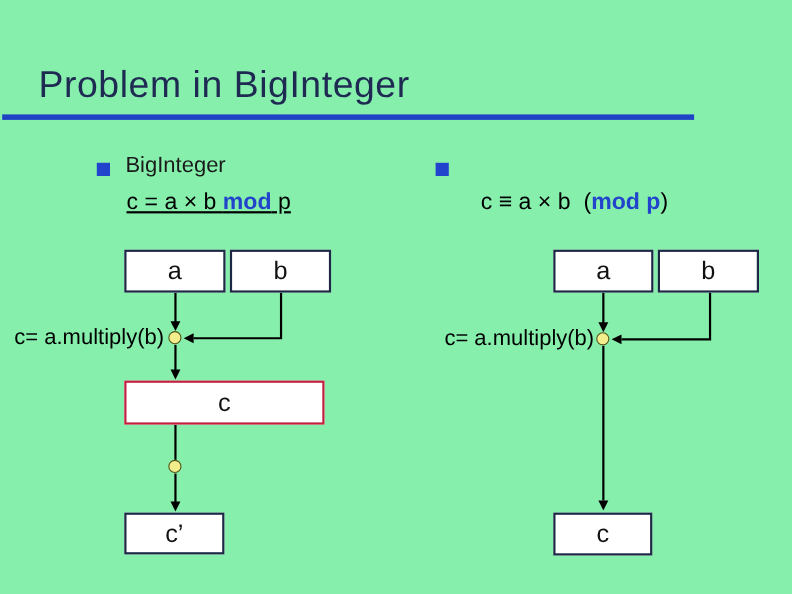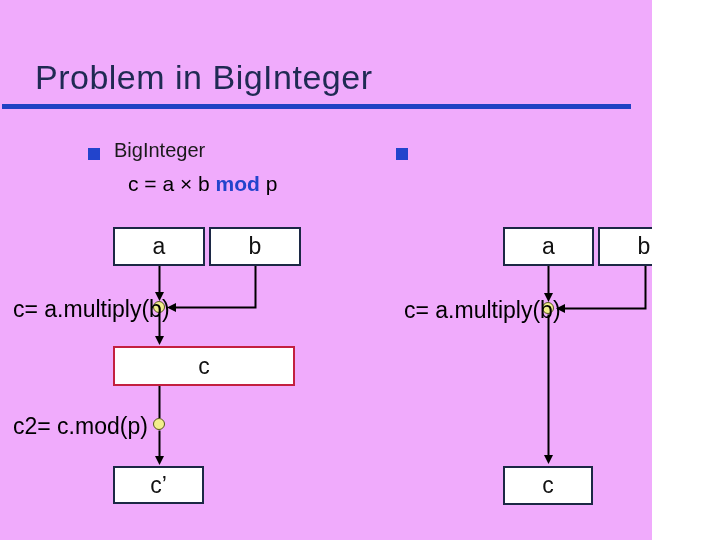--- a/index.html
+++ b/index.html
@@ -1,17 +1,17 @@
 <!DOCTYPE html>
 <html><head>
 <meta charset="utf-8">
 <style>
   html,body{margin:0;padding:0;background:#fff;}
   #slide{
-    position:relative;width:652px;height:540px;background:#f0abfc;
+    position:relative;width:720px;height:540px;background:#86efac;
     font-family:"Liberation Sans","DejaVu Sans",sans-serif;overflow:hidden;
   }
   .abs{position:absolute;}
   #page-title{
     left:35px;top:60px;font-size:34px;line-height:1.05;color:#1f2a53;
     letter-spacing:0.5px;white-space:pre;
   }
   #title-underline{left:2px;top:104px;width:629px;height:5px;background:#2042c4;}
   .bullet-square{width:12px;height:12px;background:#2244cc;}
   .bullet-heading{font-size:20px;color:#1a1a1a;white-space:pre;}
@@ -20,36 +20,37 @@
   .box{
     position:absolute;border:2px solid #1c2845;background:#fff;
     display:flex;align-items:center;justify-content:center;
     font-size:23px;color:#111;box-sizing:border-box;
   }
   .box.highlight{border-color:#c32040;}
   .node{
     position:absolute;width:12px;height:12px;border-radius:50%;
     background:#f2ee8c;border:1.5px solid #55551a;box-sizing:border-box;
   }
-  .step-label{position:absolute;font-size:23px;color:#000;white-space:pre;}
+  .step-label{position:absolute;font-size:20px;color:#000;white-space:pre;}
   svg{position:absolute;left:0;top:0;}
 </style>
 </head>
 <body>
 
 <div id="slide">
 
   <div id="page-title" class="abs">Problem in BigInteger</div>
   <div id="title-underline" class="abs"></div>
 
   <div class="abs bullet-square" style="left:88px;top:148px;"></div>
   <div class="abs bullet-heading" style="left:114px;top:139px;">BigInteger</div>
-  <div class="abs equation" style="left:128px;top:172px;"><span>c = a × b </span><span class="mod">mod</span><span> p</span></div>
+  <div class="abs equation" style="left:115px;top:172px;text-decoration:underline;"><span>c = a × b </span><span class="mod">mod</span><span> p</span></div>
 
   <div class="abs bullet-square" style="left:396px;top:148px;"></div>
+  <div class="abs equation" style="left:437px;top:172px;"><span>c ≡ a × b  (</span><span class="mod">mod p</span><span>)</span></div>
 
   <svg width="720" height="540" viewBox="0 0 720 540">
     <g stroke="#000" stroke-width="2" fill="#000">
 
       <line x1="159.5" y1="266" x2="159.5" y2="294"></line>
       <polygon points="155,292 164,292 159.5,301" stroke="none"></polygon>
 
       <polyline points="255.5,266 255.5,307.5 176,307.5" fill="none"></polyline>
       <polygon points="176,303 176,312 167,307.5" stroke="none"></polygon>
 
@@ -79,16 +80,15 @@
 
   <div class="box" style="left:503px;top:227px;width:91px;height:39px;">a</div>
   <div class="box" style="left:598px;top:227px;width:92px;height:39px;">b</div>
   <div class="box" style="left:503px;top:466px;width:90px;height:39px;">c</div>
 
   <div class="node" style="left:153px;top:301px;"></div>
   <div class="node" style="left:153px;top:418px;"></div>
   <div class="node" style="left:542px;top:302px;"></div>
 
   <div class="step-label" style="left:13px;top:296px;">c= a.multiply(b)</div>
-  <div class="step-label" style="left:13px;top:413px;">c2= c.mod(p)</div>
   <div class="step-label" style="left:404px;top:297px;">c= a.multiply(b)</div>
 
 </div>
 
 </body></html>

